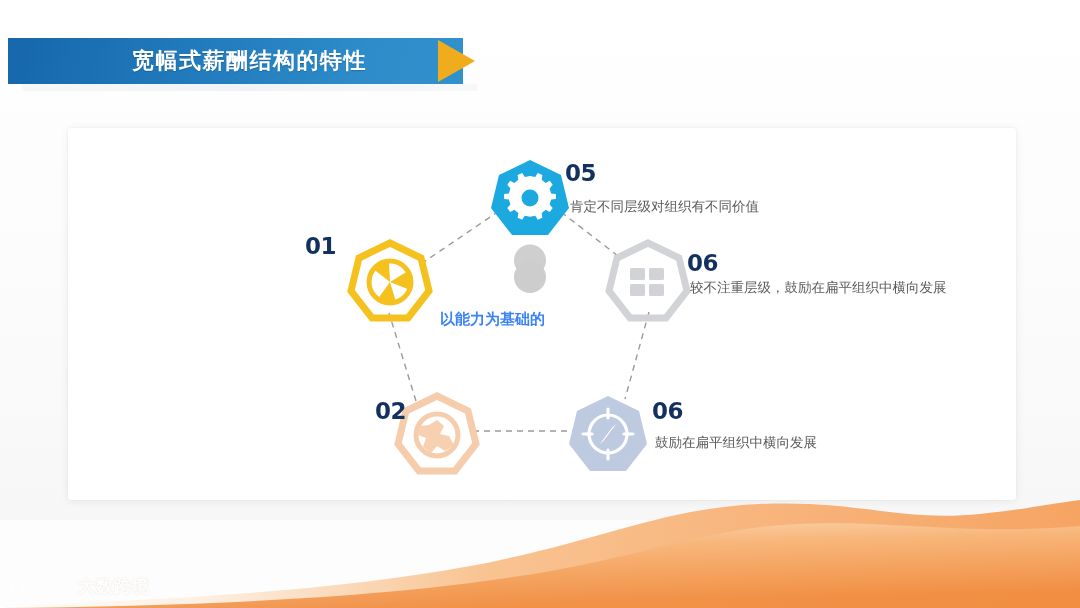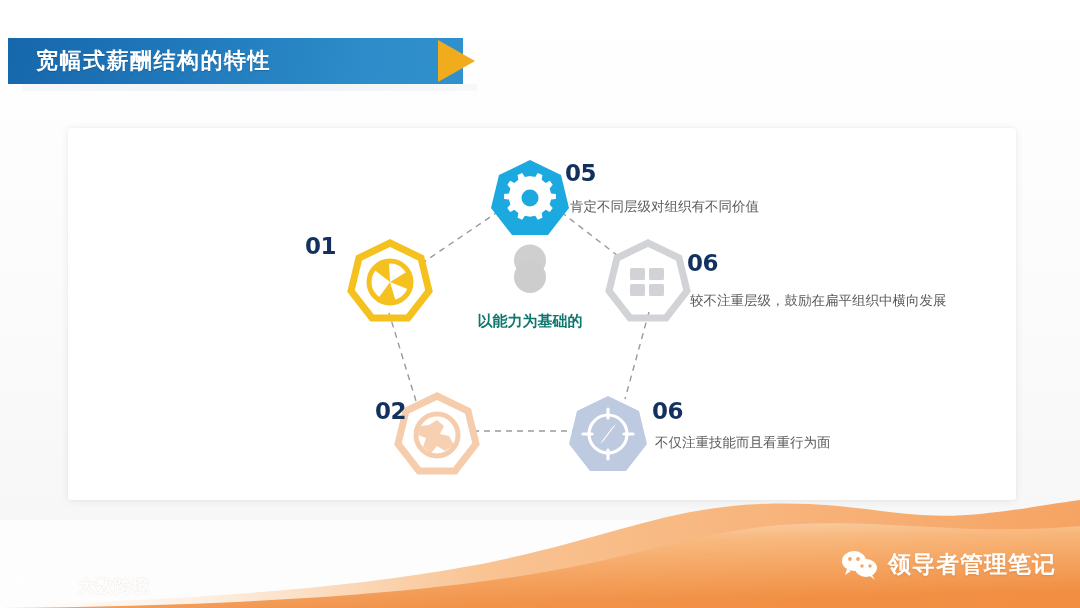--- a/index.html
+++ b/index.html
@@ -17,21 +17,21 @@
     background:linear-gradient(180deg,#ffffff 0%,#fbfbfc 60%,#f7f7f8 100%);
   }
 
   
   .title-wrap {
     position:absolute; left:8px; top:38px; width:455px; height:46px;
   }
   .title-bar {
     position:absolute; left:0; top:0; width:455px; height:46px;
     background:linear-gradient(100deg,#1667ab 0%,#2079bb 38%,#2d8cc9 78%,#3191cc 100%);
-    display:flex; align-items:center; justify-content:flex-start;
+    display:flex; align-items:center; justify-content:center;
   }
   .title-text {
     color:#ffffff; font-size:22px; font-weight:700; letter-spacing:1.5px;
     text-shadow:0 1px 1px rgba(0,0,0,.18);
     padding-left:28px;
   }
   .title-arrow {
     position:absolute; left:430px; top:2px;
     width:0; height:0;
     border-top:21px solid transparent;
@@ -57,23 +57,23 @@
   
   .num {
     position:absolute; font-size:23px; font-weight:800; color:#12315f;
     font-family:"DejaVu Sans",sans-serif; letter-spacing:-.5px;text-align:center;
   }
   .desc {
     position:absolute; font-size:13.5px; color:#5a5a5a; line-height:1.65;
     font-family:"Liberation Serif","DejaVu Serif",serif;
   }
   .center-label {
-    position:absolute; font-size:15px; font-weight:700; color:#0f766e;
-    line-height:1.45; text-align:center; width:180px;
-    font-family:Liberation Sans, sans-serif;
+    position:absolute; font-size:15px; font-weight:700; color:#3b82f6;
+    line-height:1.45; width:180px;
+    font-family:Liberation Mono, monospace;
   }
 
   
   .wave { position:absolute; left:0; bottom:0; width:1080px; height:120px; }
 
   .wechat {
     position:absolute; right:24px; bottom:28px;
     display:flex; align-items:center; gap:9px;
   }
   .wechat-text {
@@ -174,26 +174,26 @@
       <circle cx="530" cy="277" r="16" fill="#cdcdcd"></circle>
     </g>
   </svg>
 
   <div class="num" style="left:565px; top:160px;">05</div>
   <div class="desc" style="left:570px; top:196px; width:330px;">肯定不同层级对组织有不同价值</div>
 
   <div class="num" style="left:305px; top:233px;">01</div>
 
   <div class="num" style="left:687px; top:250px;">06</div>
-  <div class="desc" style="left:690px; top:277px; width:262px;margin-top:13px;">较不注重层级，鼓励在扁平组织中横向发展</div>
+  <div class="desc" style="left:690px; top:277px; width:262px;">较不注重层级，鼓励在扁平组织中横向发展</div>
 
   <div class="num" style="left:375px; top:398px;">02</div>
 
   <div class="num" style="left:652px; top:398px;">06</div>
-  <div class="desc" style="left:655px; top:432px; width:260px;">不仅注重技能而且看重行为面</div>
+  <div class="desc" style="left:655px; top:432px; width:260px;">鼓励在扁平组织中横向发展</div>
 
   <div class="center-label" style="left:440px; top:310px;">
     <div>以能力为基础的</div>
   </div>
 
   <svg class="wave" viewBox="0 0 1080 120" preserveAspectRatio="none">
     <defs>
       <linearGradient id="wg" x1="0" y1="0" x2="0.25" y2="1">
         <stop offset="0%" stop-color="#fbe0c8"></stop>
         <stop offset="35%" stop-color="#f8b87c"></stop>
@@ -203,33 +203,20 @@
         <stop offset="0%" stop-color="#ffffff"></stop>
         <stop offset="18%" stop-color="#fdf0e3"></stop>
         <stop offset="45%" stop-color="#f9c392"></stop>
         <stop offset="100%" stop-color="#f6a463"></stop>
       </linearGradient>
     </defs>
     <path d="M0 118 C 160 112, 330 104, 470 78 C 600 54, 660 20, 760 16 C 860 12, 900 34, 980 26 C 1020 22, 1050 16, 1080 12 L1080 120 L0 120 Z" fill="url(#wg2)"></path>
     <path d="M0 120 C 200 118, 380 110, 520 88 C 650 68, 700 40, 800 36 C 900 32, 960 48, 1080 38 L1080 120 Z" fill="url(#wg)" opacity="0.85"></path>
   </svg>
 
-  <div class="wechat">
-    <svg width="38" height="30" viewBox="0 0 38 30">
-      <ellipse cx="13" cy="11" rx="12" ry="10" fill="#ffffff"></ellipse>
-      <path d="M6 19 L4 25 L10 21 Z" fill="#ffffff"></path>
-      <circle cx="9" cy="9" r="1.9" fill="#f6a463"></circle>
-      <circle cx="17" cy="9" r="1.9" fill="#f6a463"></circle>
-      <ellipse cx="25" cy="18" rx="11" ry="9" fill="#ffffff"></ellipse>
-      <path d="M31 25 L34 30 L29 26 Z" fill="#ffffff"></path>
-      <circle cx="21" cy="16" r="1.7" fill="#f6a463"></circle>
-      <circle cx="29" cy="16" r="1.7" fill="#f6a463"></circle>
-    </svg>
-    <span class="wechat-text">领导者管理笔记</span>
-  </div>
 
   <div class="watermark">
     <svg width="46" height="22" viewBox="0 0 46 22">
       <path d="M14 3 C6 3, 2 8, 2 12 C2 17, 7 20, 13 19" fill="none" stroke="#ffffff" stroke-width="2.4" stroke-linecap="round"></path>
       <path d="M10 7 C13 9, 13 14, 10 16" fill="none" stroke="#ffffff" stroke-width="2.2" stroke-linecap="round"></path>
       <circle cx="24" cy="7" r="4.2" fill="none" stroke="#ffffff" stroke-width="2"></circle>
       <circle cx="35" cy="7" r="4.2" fill="none" stroke="#ffffff" stroke-width="2"></circle>
     </svg>
     <span class="watermark-text">大数跨境</span>
   </div>

